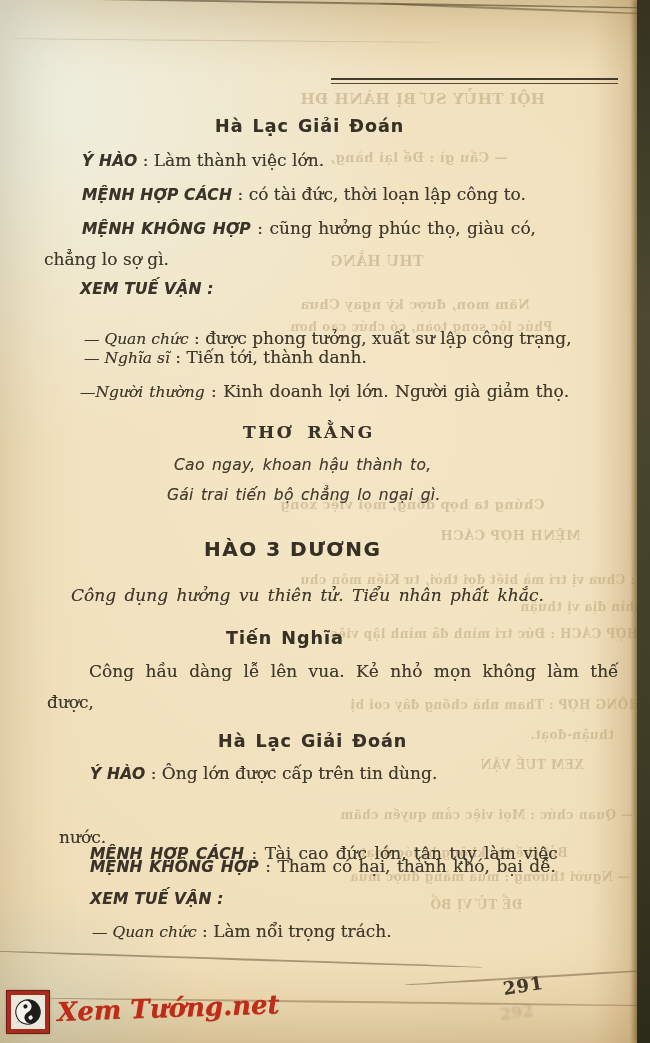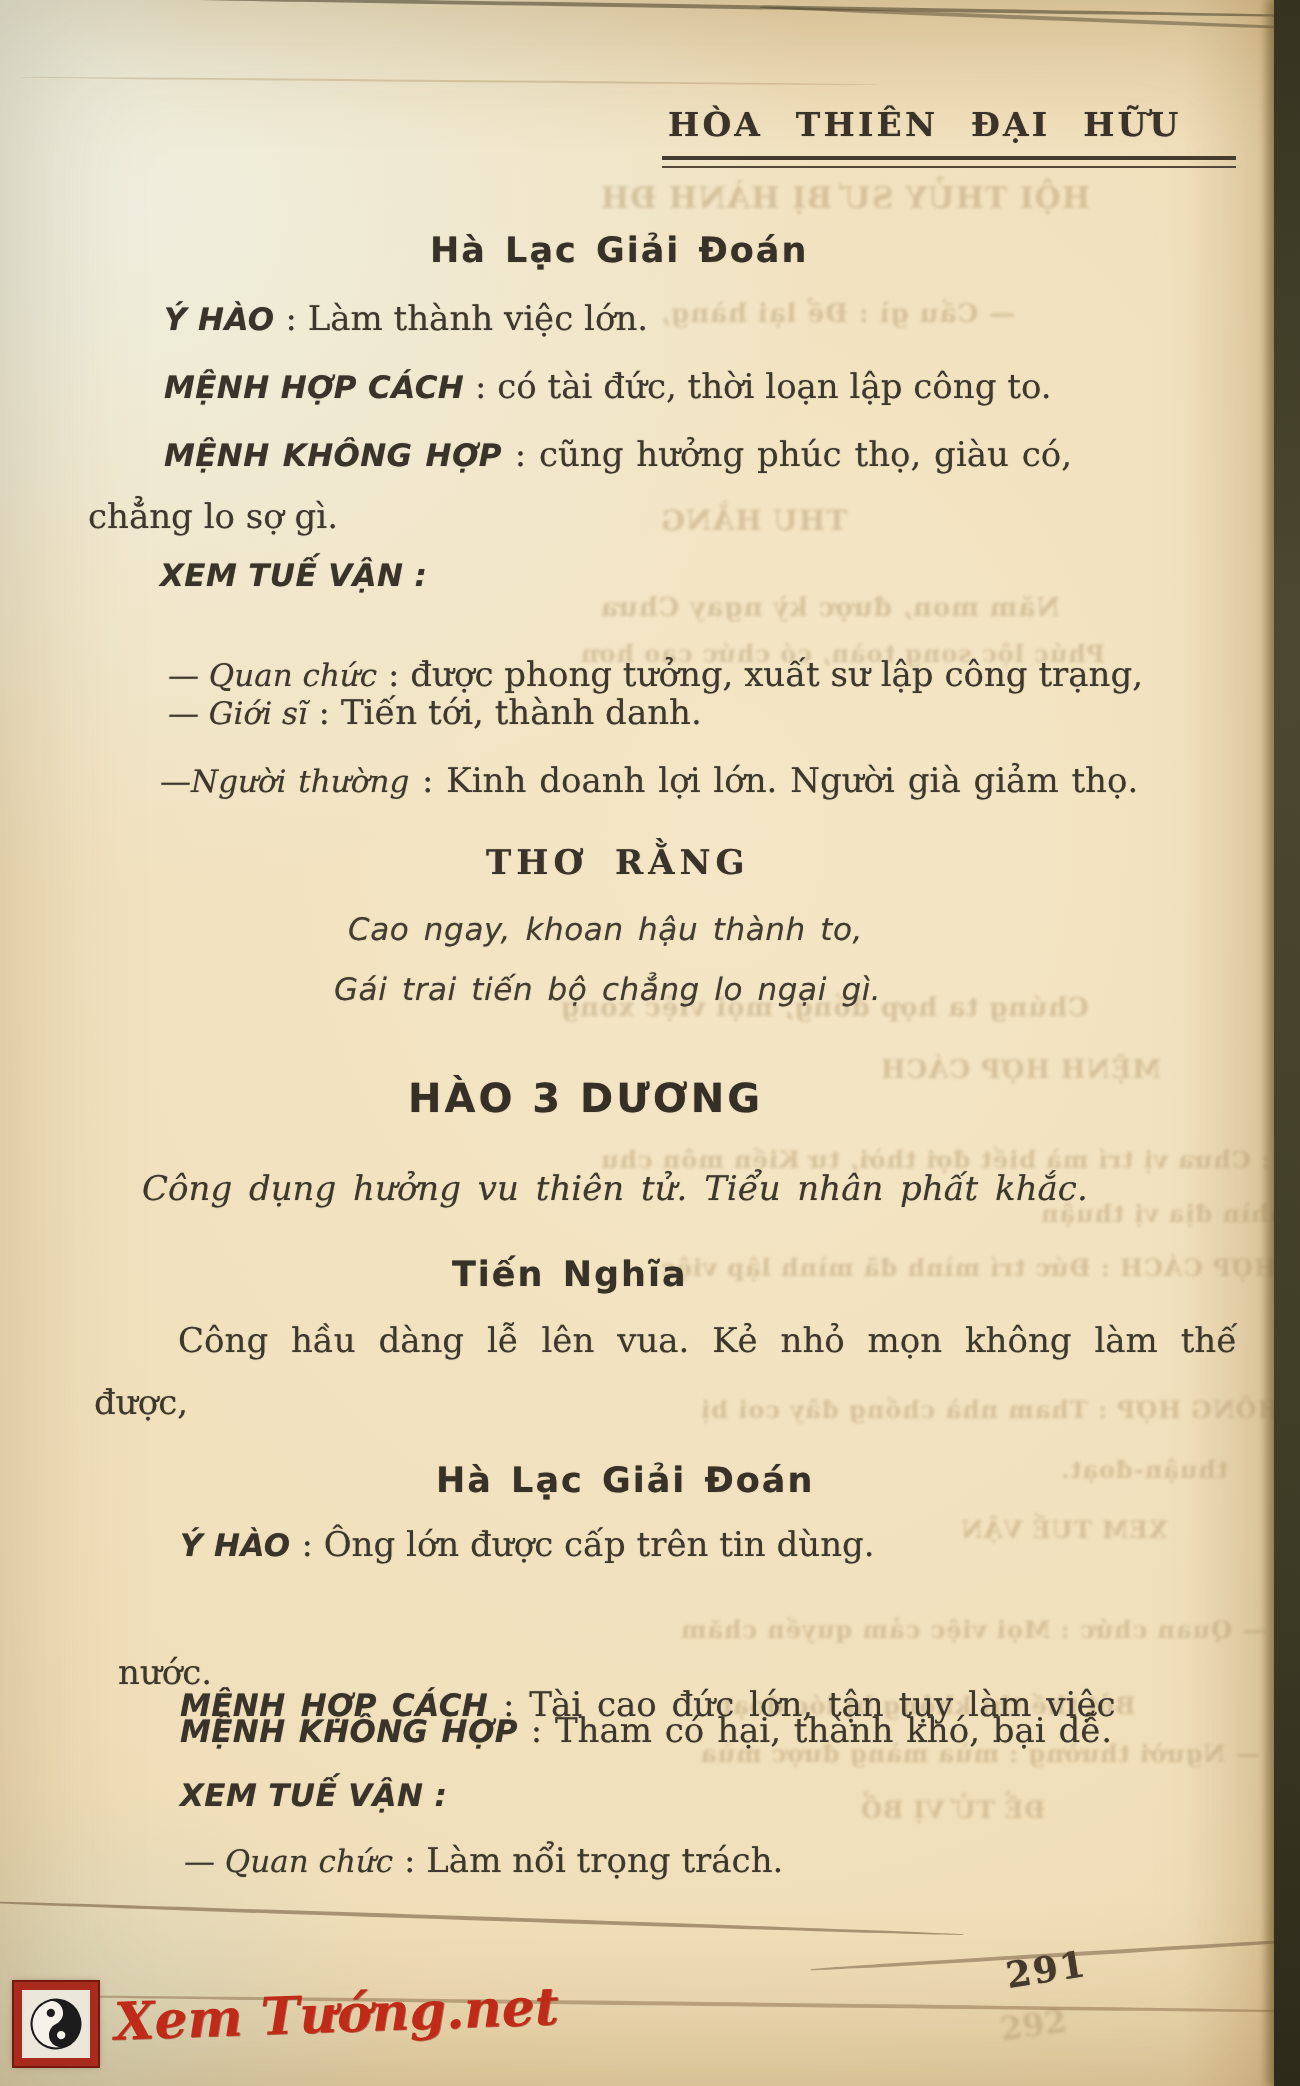--- a/index.html
+++ b/index.html
@@ -82,32 +82,31 @@
       <div class="ghost" style="left: 330px; top: 627px; font-size: 12px;">MỆNH HỢP CÁCH : Đức trí mình đã mình lập việc</div>
       <div class="ghost" style="left: 350px; top: 698px; font-size: 12px;">MỆNH KHÔNG HỢP : Tham nhà chồng đây coi bị</div>
       <div class="ghost" style="left: 530px; top: 728px; font-size: 12px;">thuận-đoạt.</div>
       <div class="ghost" style="left: 480px; top: 758px; font-size: 12px;">XEM TUẾ VẬN</div>
       <div class="ghost" style="left: 340px; top: 808px; font-size: 12px;">— Quan chức : Mọi việc cảm quyền chăm</div>
       <div class="ghost" style="left: 360px; top: 846px; font-size: 12px;">Bởi thế thì không bị lóc đoạt</div>
       <div class="ghost" style="left: 350px; top: 870px; font-size: 12px;">— Người thường : mùa màng được mùa</div>
       <div class="ghost" style="left: 430px; top: 898px; font-size: 12px;">ĐỂ TỬ VỊ BỔ</div>
     </div>
 
-  <div class="header-title">HÒA THIÊN ĐẠI HỮU</div>
   <div class="header-underline"></div>
 
   <div id="lines-layer">
       <div class="line h2" style="left: 215px; top: 116px;"><span>Hà Lạc Giải Đoán</span></div>
       <div class="line body" style="left: 82px; top: 150px;"><span class="lbl">Ý HÀO</span><span class="rest"> : Làm thành việc lớn.</span></div>
       <div class="line body" style="left: 82px; top: 184px;"><span class="lbl">MỆNH HỢP CÁCH</span><span class="rest"> : có tài đức, thời loạn lập công to.</span></div>
       <div class="line body" style="left: 82px; top: 218px; word-spacing: 1px;"><span class="lbl">MỆNH KHÔNG HỢP</span><span class="rest"> :  cũng hưởng phúc thọ,  giàu có,</span></div>
       <div class="line body" style="left: 44px; top: 249px;"><span class="rest">chẳng lo sợ gì.</span></div>
       <div class="line body" style="left: 80px; top: 278px;"><span class="lbl">XEM TUẾ VẬN :</span></div>
       <div class="line body" style="left: 84px; top: 328px;"><span class="ilbl">— Quan chức</span><span class="rest"> : được phong tưởng, xuất sư lập công trạng,</span></div>
-      <div class="line body" style="left: 84px; top: 347px;"><span class="ilbl">— Giới sĩ</span><span class="rest"> : Tiến tới, thành danh.</span></div>
+      <div class="line body" style="left: 84px; top: 347px;"><span class="ilbl">— Nghĩa sĩ</span><span class="rest"> : Tiến tới, thành danh.</span></div>
       <div class="line body" style="left: 80px; top: 381px; word-spacing: 1px;"><span class="ilbl">—Người thường</span><span class="rest"> : Kinh doanh lợi lớn. Người già giảm thọ.</span></div>
       <div class="line hserif" style="left: 243px; top: 422px;"><span>THƠ RẰNG</span></div>
       <div class="line poem" style="left: 174px; top: 456px;"><span>Cao ngay, khoan hậu thành to,</span></div>
       <div class="line poem" style="left: 167px; top: 486px;"><span>Gái trai tiến bộ chẳng lo ngại gì.</span></div>
       <div class="line h1" style="left: 204px; top: 537px;"><span>HÀO 3 DƯƠNG</span></div>
       <div class="line body" style="left: 71px; top: 585px; word-spacing: 3px; font-style: italic;"><span class="rest">Công dụng hưởng vu thiên tử. Tiểu nhân phất khắc.</span></div>
       <div class="line h2" style="left: 226px; top: 628px;"><span>Tiến Nghĩa</span></div>
       <div class="line body" style="left: 89px; top: 661px; word-spacing: 6px;"><span class="rest">Công hầu dàng lễ lên vua. Kẻ nhỏ mọn không làm thế</span></div>
       <div class="line body" style="left: 47px; top: 692px;"><span class="rest">được,</span></div>
       <div class="line h2" style="left: 218px; top: 731px;"><span>Hà Lạc Giải Đoán</span></div>

